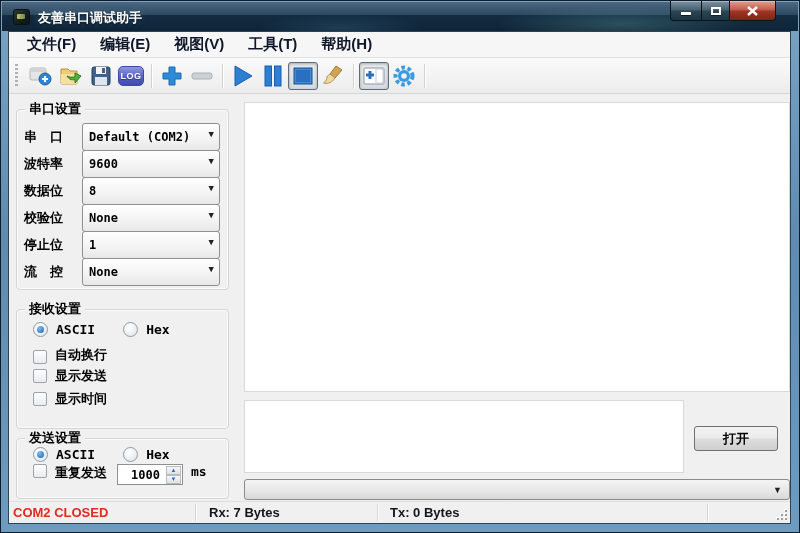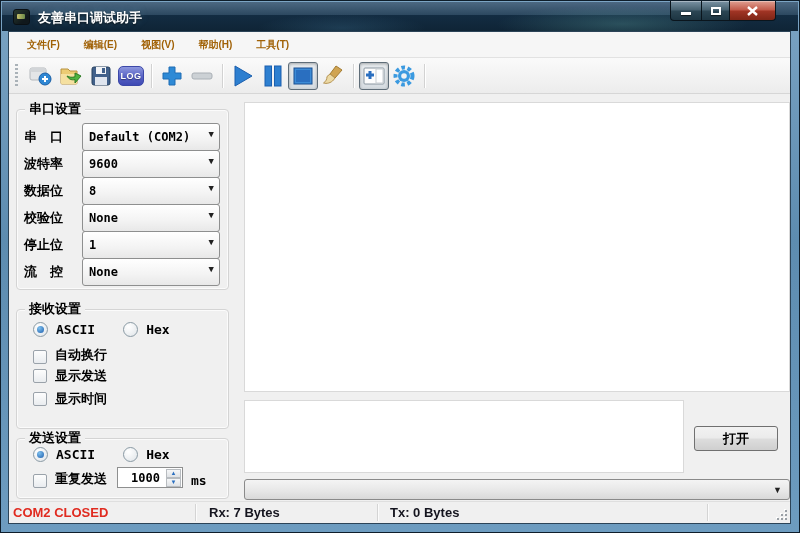--- a/index.html
+++ b/index.html
@@ -34,21 +34,21 @@
   .glyph-min { width:10px; height:3px; background:#fff; margin-top:6px; box-shadow:0 1px 1px rgba(0,0,0,.6); }
   .glyph-max { width:10px; height:8px; border:2px solid #fff; box-shadow:0 1px 1px rgba(0,0,0,.5); }
 
   
   .client { position:absolute; left:7px; right:8px; top:30px; bottom:8px;
             background:#f0f0f0; border:1px solid #2c4458; overflow:hidden; }
 
   
   .menubar { position:absolute; left:0; right:0; top:0; height:26px; background:#f6f6f6;
              border-bottom:1px solid #e2e2e2; display:flex; align-items:center; padding-left:6px; }
-  .menu-item { padding:20px 12px; font-size:10px; font-weight:700; color:#a16207; }
+  .menu-item { padding:20px 12px; font-size:15px; font-weight:700; color:#0f172a; }
 
   
   .toolbar { position:absolute; left:0; right:0; top:26px; height:36px;
              background:linear-gradient(180deg,#fafafa,#ececec); border-bottom:1px solid #d6d6d6;
              display:flex; align-items:center; }
   .gripper { width:3px; height:24px; margin:0 8px 0 6px;
              background:repeating-linear-gradient(180deg,#aab2b8 0 2px,transparent 2px 4px); }
   .tsep { width:1px; height:24px; background:#d2d2d2; box-shadow:1px 0 0 #ffffff; margin:0 5px; }
   .tbtn { width:30px; height:28px; display:flex; align-items:center; justify-content:center;
           border-radius:3px; position:relative; }
@@ -139,22 +139,22 @@
         </svg>
     </div>
   </div>
 
   <div class="client">
 
     <div class="menubar">
       <div class="menu-item">文件(F)</div>
       <div class="menu-item">编辑(E)</div>
       <div class="menu-item">视图(V)</div>
+      <div class="menu-item">工具(T)</div>
       <div class="menu-item">帮助(H)</div>
-      <div class="menu-item">工具(T)</div>
     </div>
 
     <div class="toolbar">
       <div class="gripper"></div>
 
       <div class="tbtn">
         <svg width="24" height="20" viewBox="0 0 24 20">
           <rect x="1" y="2" width="16" height="12" rx="2" fill="#e3e5e7" stroke="#b4b8bc"></rect>
           <rect x="1" y="2" width="16" height="4" rx="2" fill="#d2d5d8"></rect>
           <circle cx="16" cy="13" r="6" fill="#2e86d3" stroke="#1a5fa6"></circle>
@@ -320,21 +320,21 @@
       </div>
 
       <div class="group" style="left:7px; top:344px; width:213px; height:61px;">
         <div class="group-title">发送设置</div>
         <div style="display:flex; align-items:center; padding:8px 0 0 16px;">
           <span class="radio sel"></span>
           <span class="optlbl">ASCII</span>
           <span class="radio" style="margin-left:28px;"></span>
           <span class="optlbl">Hex</span>
         </div>
-        <div style="display:flex; align-items:flex-end; height:24px; padding-left:16px; margin-top:2px;">
+        <div style="display:flex; align-items:flex-start; height:24px; padding-left:16px; margin-top:2px;">
           <span class="check"></span>
           <span class="cnlbl">重复发送</span>
           <div class="spin">
             <input value="1000" style="">
             <div class="btns">
               <div class="sb">▲</div>
               <div class="sb">▼</div>
             </div>
           </div>
           <span class="optlbl">ms</span>

